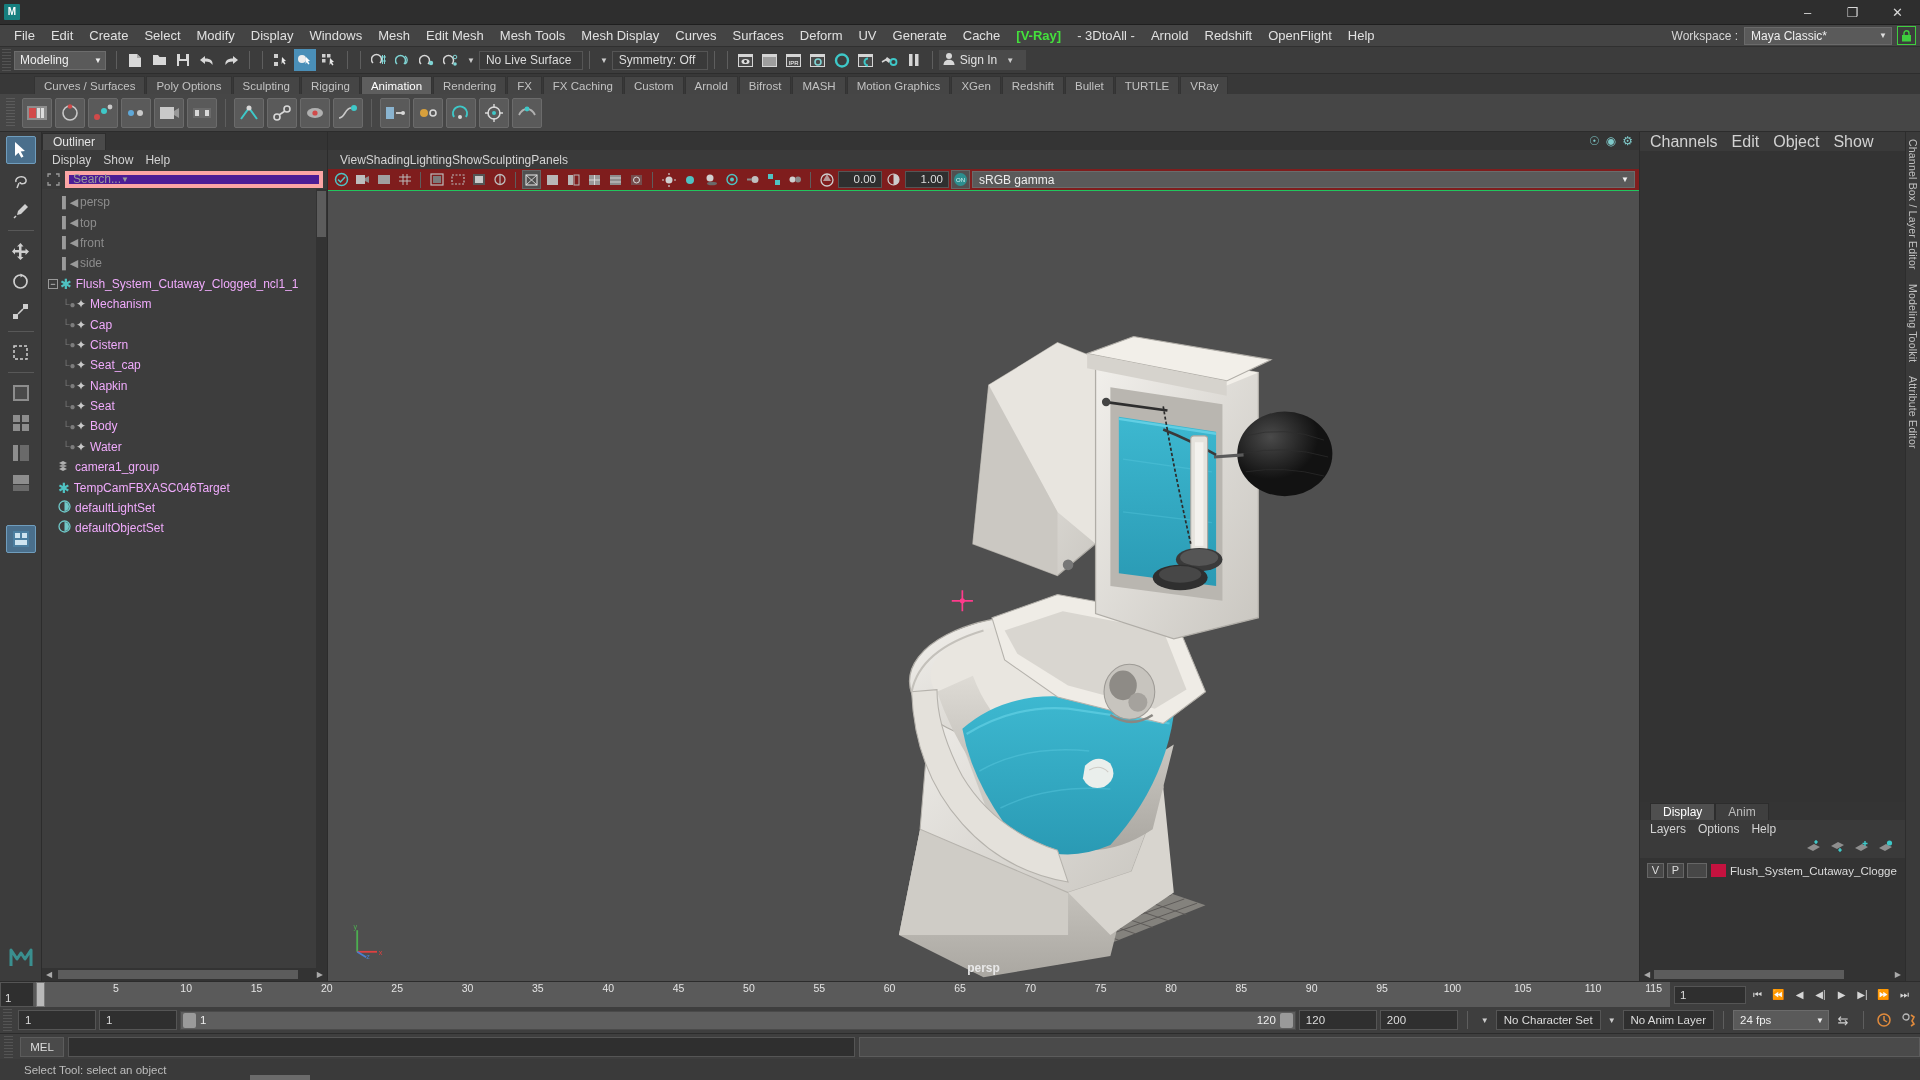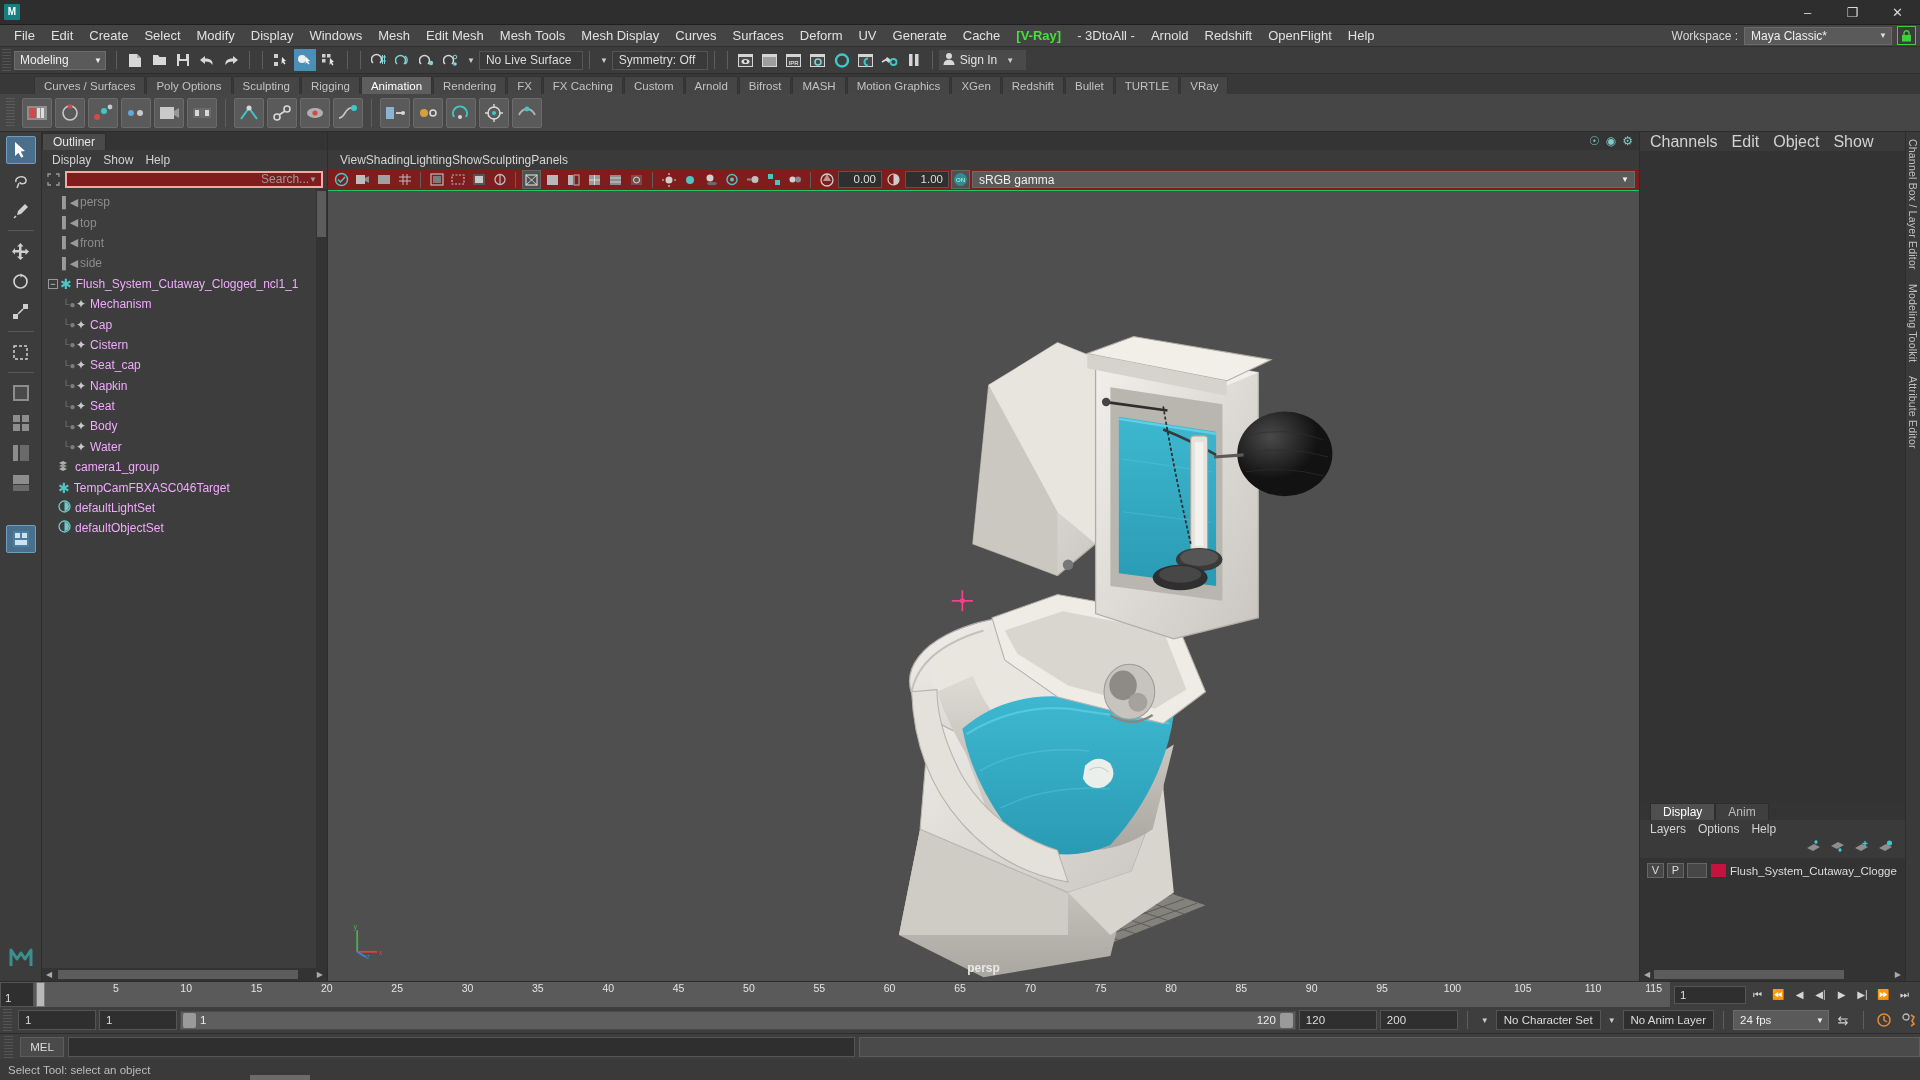--- a/index.html
+++ b/index.html
@@ -136,23 +136,23 @@
     height: 17px; line-height: 17px; padding: 0 10px; font-size: 12px;
     background: #4a4a4a; color: #e4e4e4; border: 1px solid #2d2d2d; border-bottom: none;
   }
   .panel-menu { height: 19px; display: flex; align-items: center; gap: 12px; padding-left: 10px; background: #3a3a3a; }
   .panel-menu span { font-size: 12px; color: #d2d2d2; }
   .outl-search {
     height: 20px; display: flex; align-items: center; padding: 0 4px; gap: 4px; background: #3a3a3a;
   }
   .search-ico { width: 15px; height: 15px; color: #9a9a9a; display: flex; align-items: center; justify-content: center; }
   .search-box {
-    flex: 1; height: 17px; background: #7f1d1d; border: 2px solid #fca5a5;
+    flex: 1; height: 17px; background: #4c1d95; border: 4px solid #fca5a5;
     display: flex; align-items: center; padding: 0 4px; color: #9a9a9a; font-size: 12px;
-    justify-content: flex-end;
+    justify-content: flex-start;
   }
   .outl-tree { flex: 1; overflow: hidden; position: relative; background: #3d3d3d; padding-top: 3px; }
   .orow { height: 20.4px; display: flex; align-items: center; font-size: 12px; white-space: nowrap; padding-left: 6px; }
   .orow .lbl { margin-left: 4px; }
   .dim { color: #8d8d8d; }
   .lit { color: #f0abfc; }
   .cam-ico { width: 14px; color: #9a9a9a; font-size: 11px; }
   .star-ico { color: #4fc3c3; font-size: 14px; line-height: 1; }
   .mesh-ico { color: #c9c9c9; font-size: 12px; }
   .expander {
@@ -248,21 +248,21 @@
   }
   .fps-combo .arr { font-size: 8px; padding-right: 4px; }
   .rb-ic { width: 22px; height: 22px; display: flex; align-items: center; justify-content: center; color: #d0d0d0; font-size: 13px; }
   .rb-ic.orange { color: #e08a3c; }
 
   
   .cmdline { height: 26px; background: #3e3e3e; display: flex; align-items: center; gap: 4px; flex: 0 0 26px; padding-left: 4px; border-top: 1px solid #2c2c2c; }
   .mel-label { width: 44px; height: 20px; background: #4a4a4a; border: 1px solid #5c5c5c; font-size: 11.5px; color: #ddd; line-height: 18px; text-align: center; }
   .cmd-input { flex: 1; height: 20px; background: #2f2f2f; border: 1px solid #555; }
   .cmd-out { flex: 1.35; height: 20px; background: #4a4a4a; border: 1px solid #5c5c5c; }
-  .helpline { height: 21px; background: #3a3a3a; display: flex; align-items: center; padding-left: 8px; flex: 0 0 21px; font-size: 11.5px; color: #bdbdbd; }
+  .helpline { height: 21px; background: #3a3a3a; display: flex; align-items: center; padding-left: 24px; flex: 0 0 21px; font-size: 11.5px; color: #bdbdbd; }
   .vert-tabs { width: 15px; background: #3a3a3a; display: flex; flex-direction: column; align-items: center; flex: 0 0 15px; border-left: 1px solid #2d2d2d; }
   .vtab { writing-mode: vertical-rl; font-size: 10.5px; color: #c0c0c0; padding: 7px 0; letter-spacing: .2px; }
   .bottom-prog { position: absolute; left: 250px; bottom: 0; width: 60px; height: 5px; background: #6b6b6b; }
 </style>
 </head>
 <body>
 
 <div id="app">
 
   <div class="titlebar">

